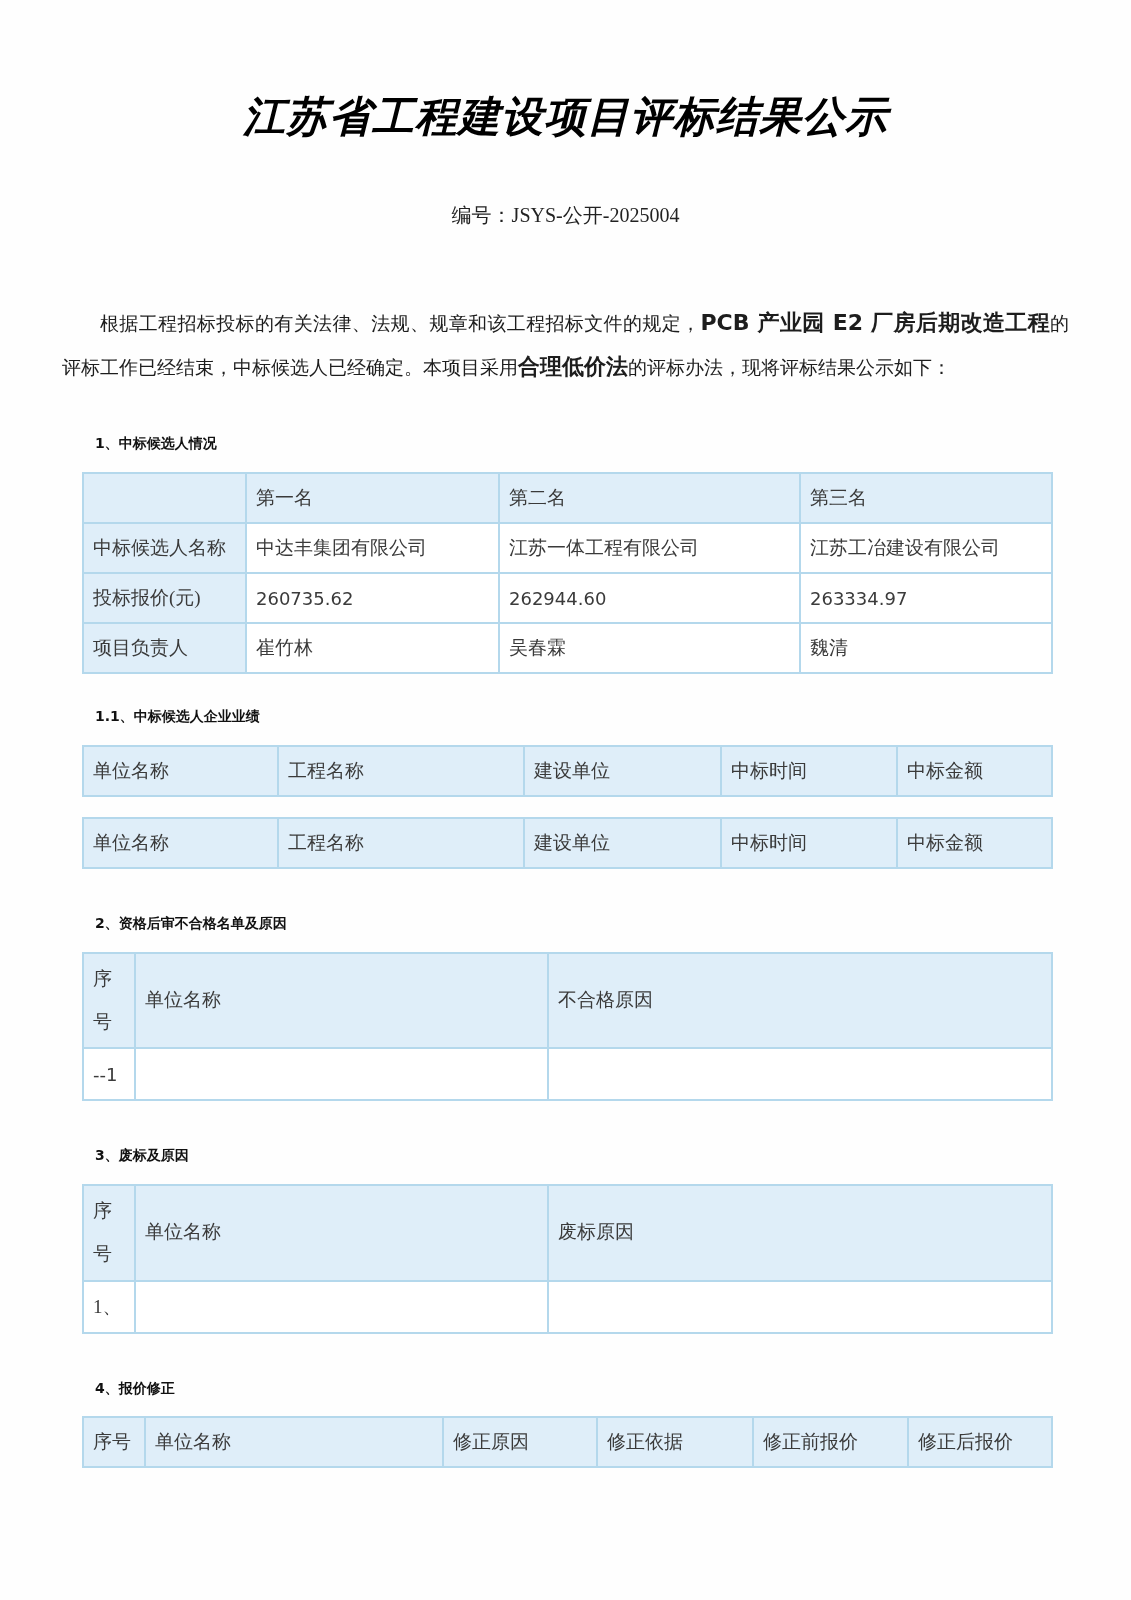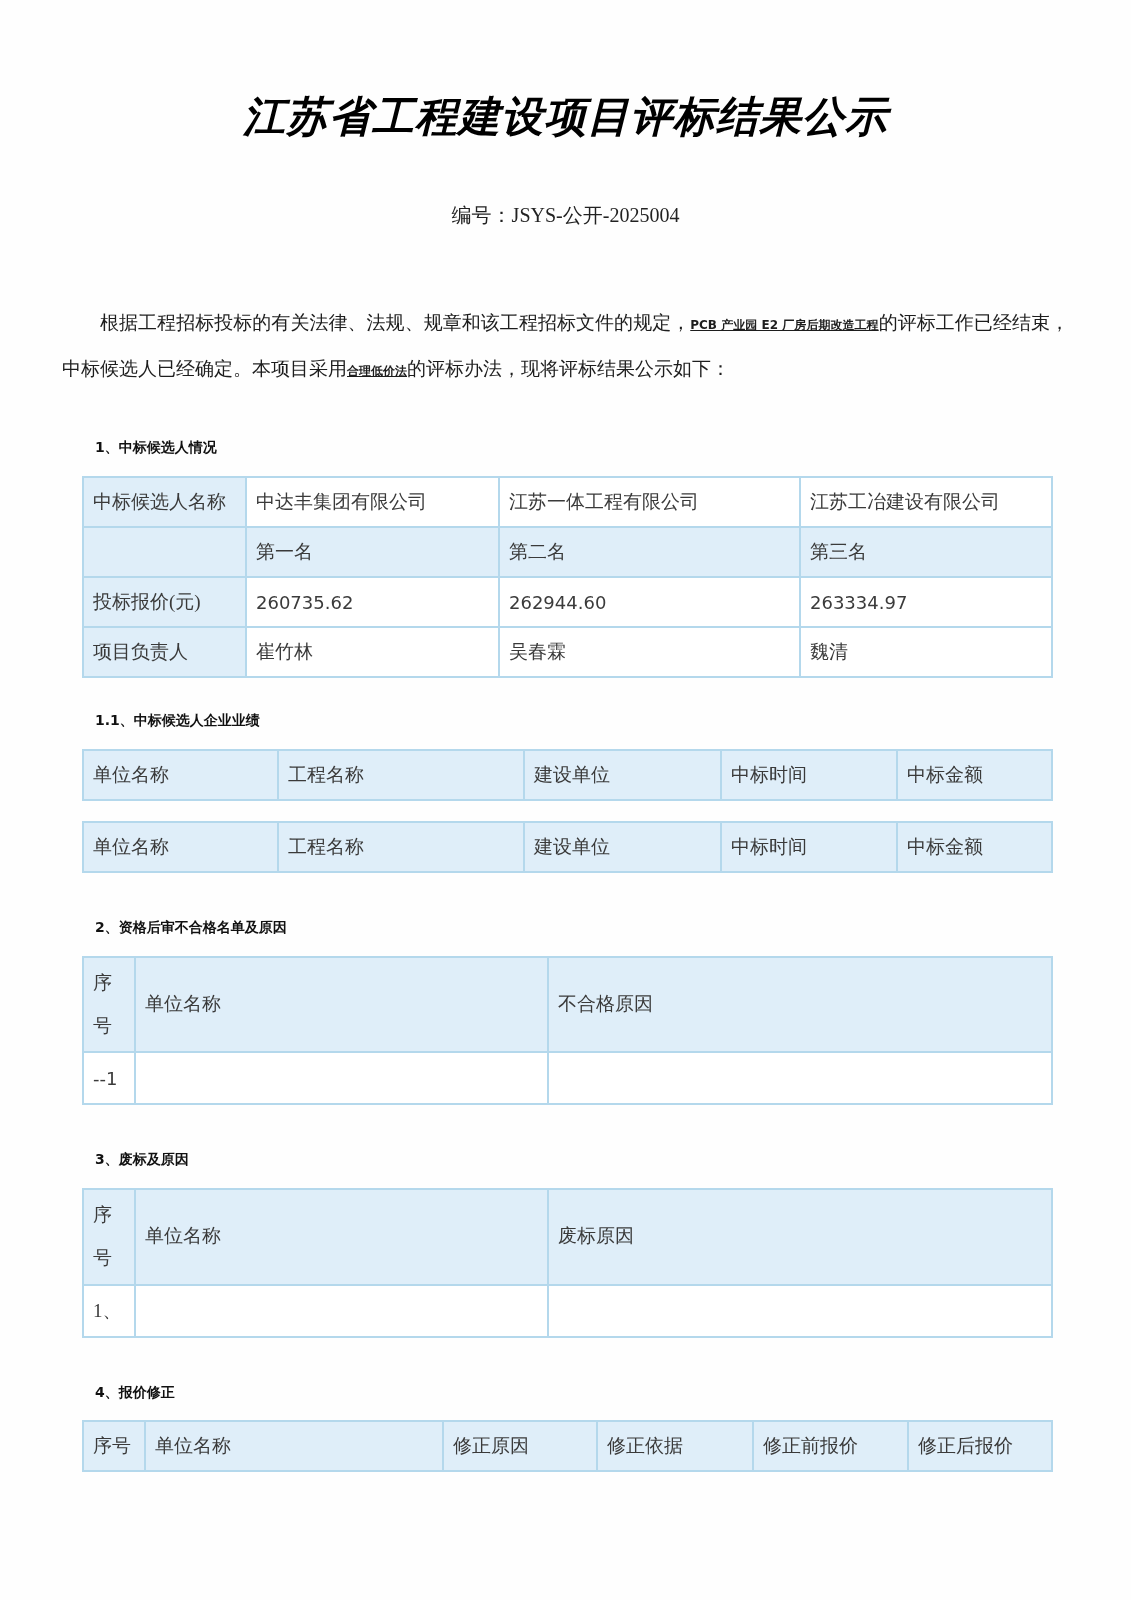--- a/index.html
+++ b/index.html
@@ -37,23 +37,22 @@
   .intro{
     margin:72px 62px 0 62px;
     font-size:19px;
     line-height:43px;
     text-align:justify;
     text-indent:2em;
     color:#1d1d1d;
   }
   .intro .bold-u{
     font-weight:bold;
-    text-decoration:underline;
     font-family:"DejaVu Sans","Liberation Sans",sans-serif;
-    font-size:12px;
+    font-size:22px;
   }
   .sec-heading{
     margin:46px 0 0 95px;
     font-size:14px;
     font-weight:bold;
     color:var(--heading);
     font-family:"DejaVu Sans","Liberation Sans",sans-serif;
     line-height:1.2;
   }
   .sec-heading.tight{margin-top:34px;}
@@ -100,30 +99,30 @@
 
   <table class="tbl r50">
     <colgroup>
       <col style="width:163px">
         <col style="width:253px">
         <col style="width:301px">
         <col style="width:252px">
     </colgroup>
     <tbody>
         <tr>
+      <th></th>
+      <th>第一名</th>
+      <th>第二名</th>
+      <th>第三名</th>
+    </tr>
+    <tr>
       <th>中标候选人名称</th>
       <td>中达丰集团有限公司</td>
       <td>江苏一体工程有限公司</td>
       <td>江苏工冶建设有限公司</td>
-    </tr>
-    <tr>
-      <th></th>
-      <th>第一名</th>
-      <th>第二名</th>
-      <th>第三名</th>
     </tr>
     <tr>
       <th>投标报价(元)</th>
       <td class="num">260735.62</td>
       <td class="num">262944.60</td>
       <td class="num">263334.97</td>
     </tr>
     <tr>
       <th>项目负责人</th>
       <td>崔竹林</td>

